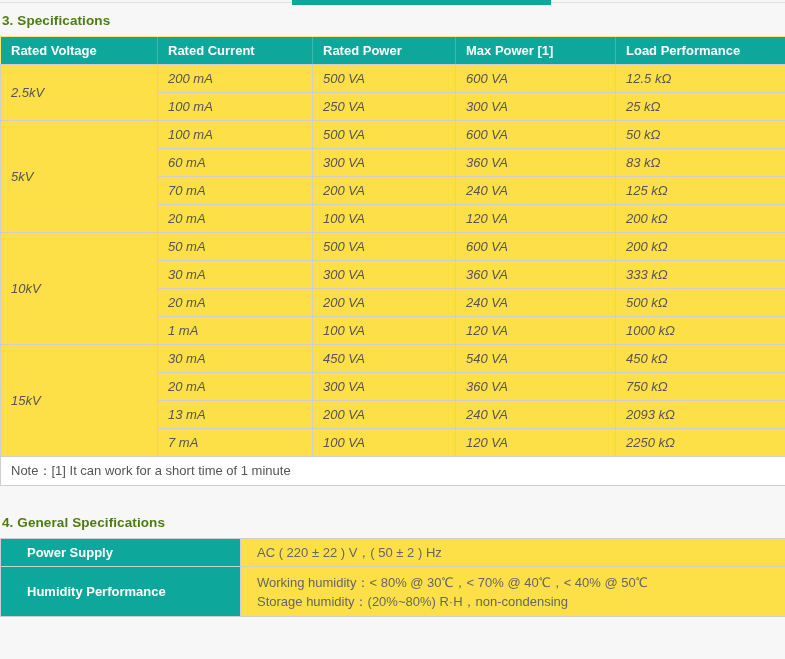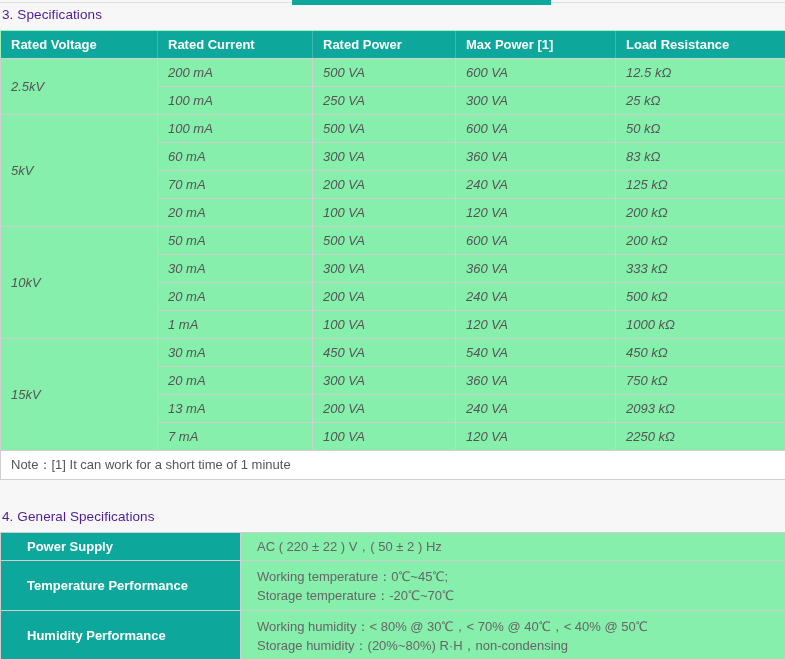--- a/index.html
+++ b/index.html
@@ -27,34 +27,34 @@
   .tab-indicator {
     position: absolute;
     left: 292px;
     top: 0;
     width: 259px;
     height: 5px;
     background: #0ea79b;
     z-index: 2;
   }
   .section-heading {
-    margin: 2px 0 8px 2px;
+    margin: 8px 0 8px 2px;
     font-size: 13.5px;
-    font-weight: normal;
-    color: #4c1d95;
+    font-weight: bold;
+    color: #4d7c0f;
     letter-spacing: 0.1px;
   }
   .section-heading.second {
     margin-top: 29px;
   }
   table {
     width: 785px;
     border-collapse: collapse;
     table-layout: fixed;
-    background: #86efac;
+    background: #fde047;
   }
   th, td {
     border: 1px solid #cfcfcf;
     font-size: 13px;
     text-align: left;
     vertical-align: middle;
     box-sizing: border-box;
   }
   
   .spec-table th {
@@ -112,21 +112,21 @@
     <col style="width:143px">
     <col style="width:160px">
     <col style="width:170px">
   </colgroup>
   <thead>
     <tr id="spec-head-row">
         <th>Rated Voltage</th>
         <th>Rated Current</th>
         <th>Rated Power</th>
         <th>Max Power [1]</th>
-        <th>Load Resistance</th>
+        <th>Load Performance</th>
       </tr>
   </thead>
   <tbody id="spec-table-body">
       <tr>
         <td rowspan="2">2.5kV</td>
         <td>200 mA</td>
         <td>500 VA</td>
         <td>600 VA</td>
         <td>12.5 kΩ</td>
       </tr>
@@ -227,27 +227,20 @@
     <col style="width:545px">
   </colgroup>
   <tbody id="gen-table-body">
       <tr class="single">
         <th>Power Supply</th>
         <td>
           <div class="value-line">AC ( 220 ± 22 ) V，( 50 ± 2 ) Hz</div>
         </td>
       </tr>
       <tr class="double">
-        <th>Temperature Performance</th>
-        <td>
-          <div class="value-line">Working temperature：0℃~45℃;</div>
-          <div class="value-line">Storage temperature：-20℃~70℃</div>
-        </td>
-      </tr>
-      <tr class="double">
         <th>Humidity Performance</th>
         <td>
           <div class="value-line">Working humidity：&lt; 80% @ 30℃，&lt; 70% @ 40℃，&lt; 40% @ 50℃</div>
           <div class="value-line">Storage humidity：(20%~80%) R·H，non-condensing</div>
         </td>
       </tr>
     </tbody>
 </table>
 
 </body></html>

